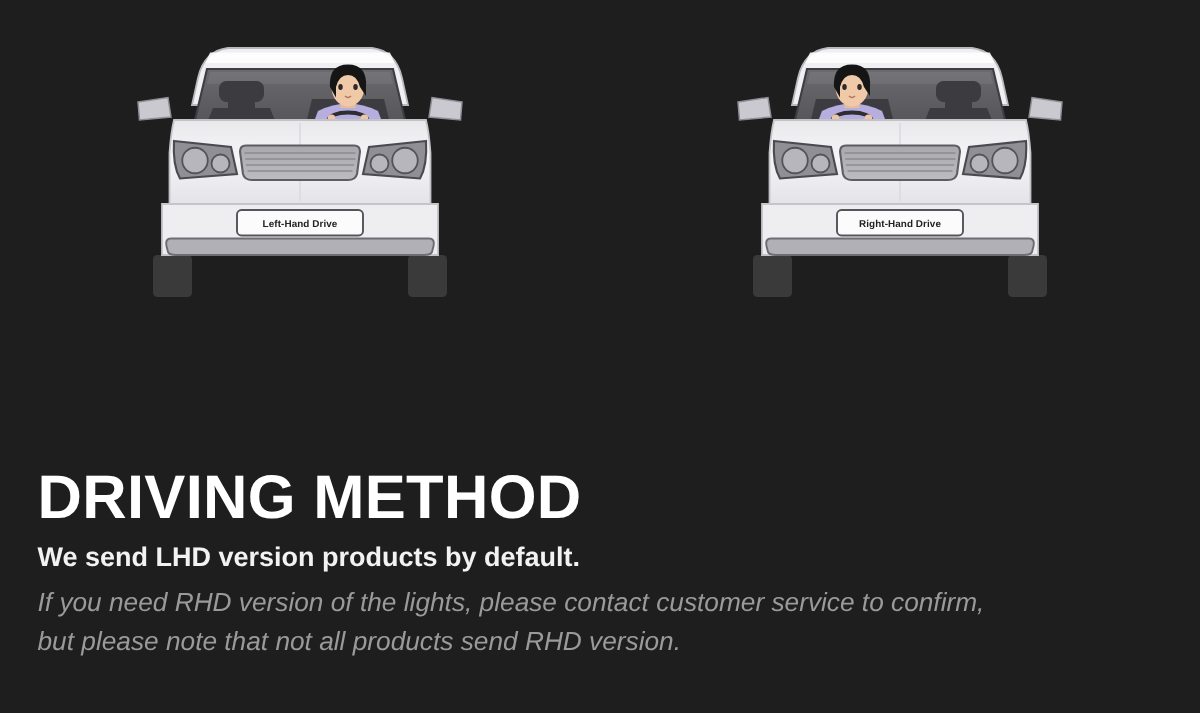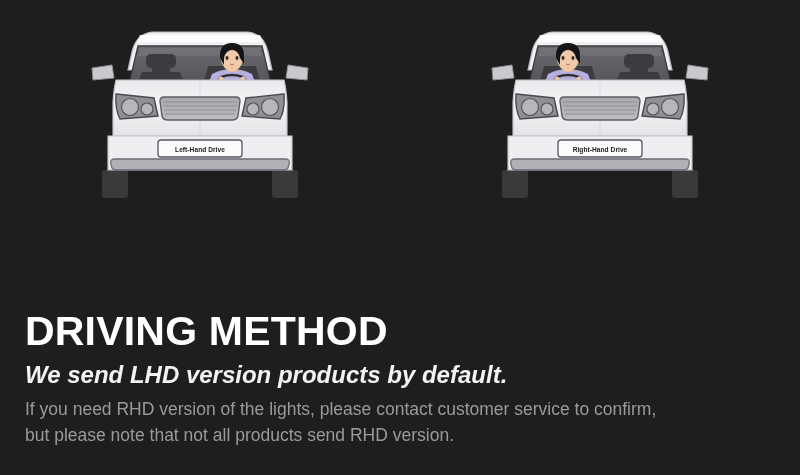--- a/index.html
+++ b/index.html
@@ -51,30 +51,30 @@
     color: #ffffff;
     font-size: 41px;
     font-weight: bold;
     letter-spacing: 0.2px;
     line-height: 1.06;
     margin: 0 0 6px 0;
     white-space: nowrap;
   }
   .sub-primary {
     color: #f2f2f2;
-    font-size: 24px;
+    font-size: 18px;
     font-weight: bold;
-    font-style: italic;
     line-height: 1.35;
     margin: 0 0 4px 0;
     white-space: nowrap;
   }
   .sub-note {
     color: #9a9a9a;
     font-size: 17.5px;
+    font-style: italic;
     font-weight: normal;
     line-height: 1.5;
     margin: 0;
     white-space: nowrap;
   }
   .plate-text {
     font-family: "Liberation Sans", sans-serif;
     font-size: 6.6px;
     font-weight: bold;
     fill: #222222;

